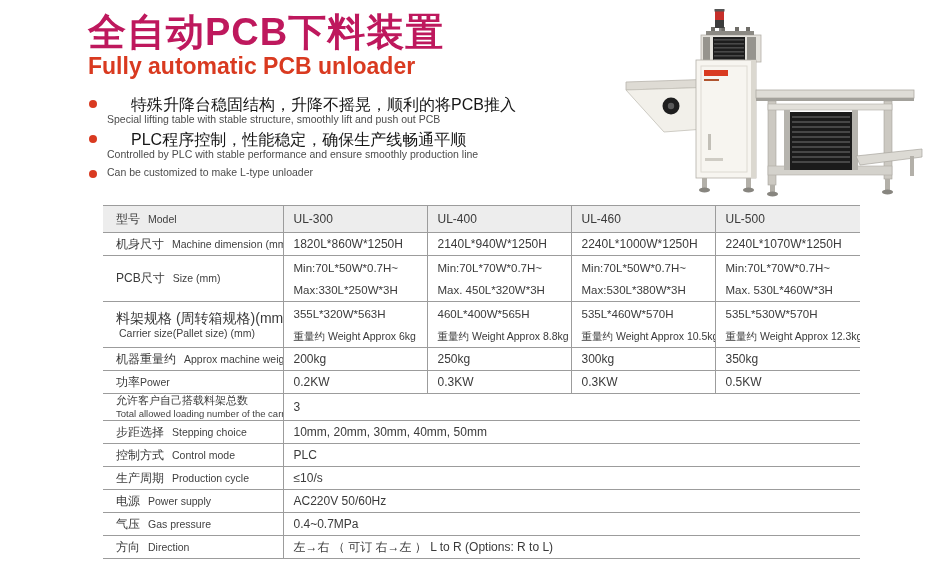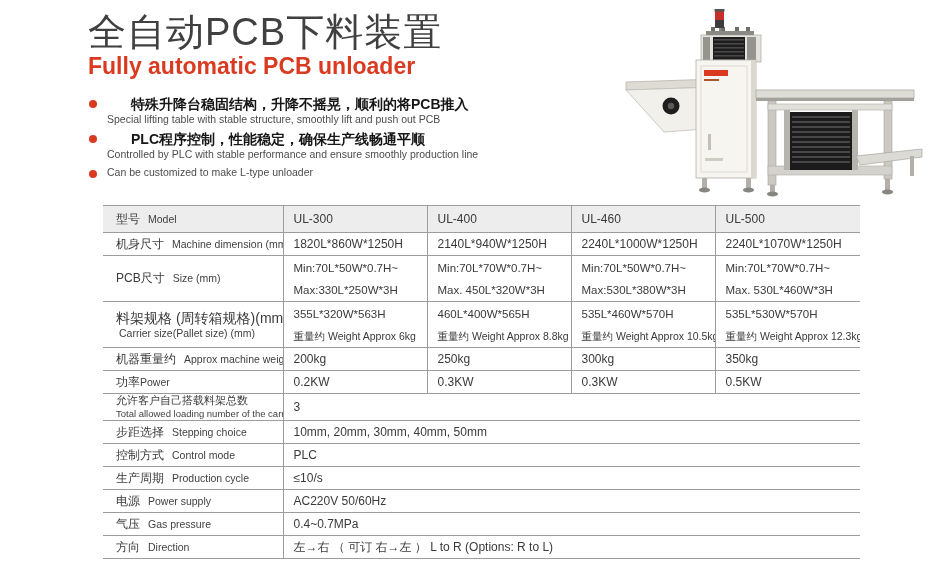--- a/index.html
+++ b/index.html
@@ -1,27 +1,27 @@
 <!DOCTYPE html>
 <html><head>
 <meta charset="utf-8">
 <style>
   html,body{margin:0;padding:0;}
   body{
     width:950px;height:584px;background:#ffffff;position:relative;overflow:hidden;
     font-family:"Liberation Sans","DejaVu Sans",sans-serif;color:#3a3a3a;
   }
   .hdr{position:absolute;left:88px;top:12px;}
-  .title-cn{margin:0;font-size:38px;line-height:1.08;font-weight:normal;color:#404040;letter-spacing:1px;}
+  .title-cn{margin:0;font-size:38px;line-height:1.08;font-weight:bold;color:#be185d;letter-spacing:1px;}
   .title-en{margin:1px 0 4px 0;font-size:23px;line-height:1.1;font-weight:bold;color:#d93a20;}
 
   .features{position:absolute;left:88px;top:96px;width:500px;list-style:none;margin:0;padding:0;}
   .features li{position:relative;padding-left:19px;margin-bottom:5px;}
   .dot{position:absolute;left:1px;top:4px;width:8px;height:8px;border-radius:50%;background:#d93a20;}
-  .f-cn{font-size:14px;font-weight:bold;color:#161616;line-height:17px;padding-left:24px;}
+  .f-cn{font-size:16px;font-weight:normal;color:#161616;line-height:17px;padding-left:24px;}
   .f-en{font-size:10.5px;color:#4c4c4c;line-height:13px;}
 
   .photo{position:absolute;left:618px;top:8px;width:330px;height:190px;}
 
   table.spec{
     position:absolute;left:103px;top:205px;width:757px;
     border-collapse:collapse;table-layout:fixed;
   }
   .spec td{
     border-top:1px solid #9c9c9c;

